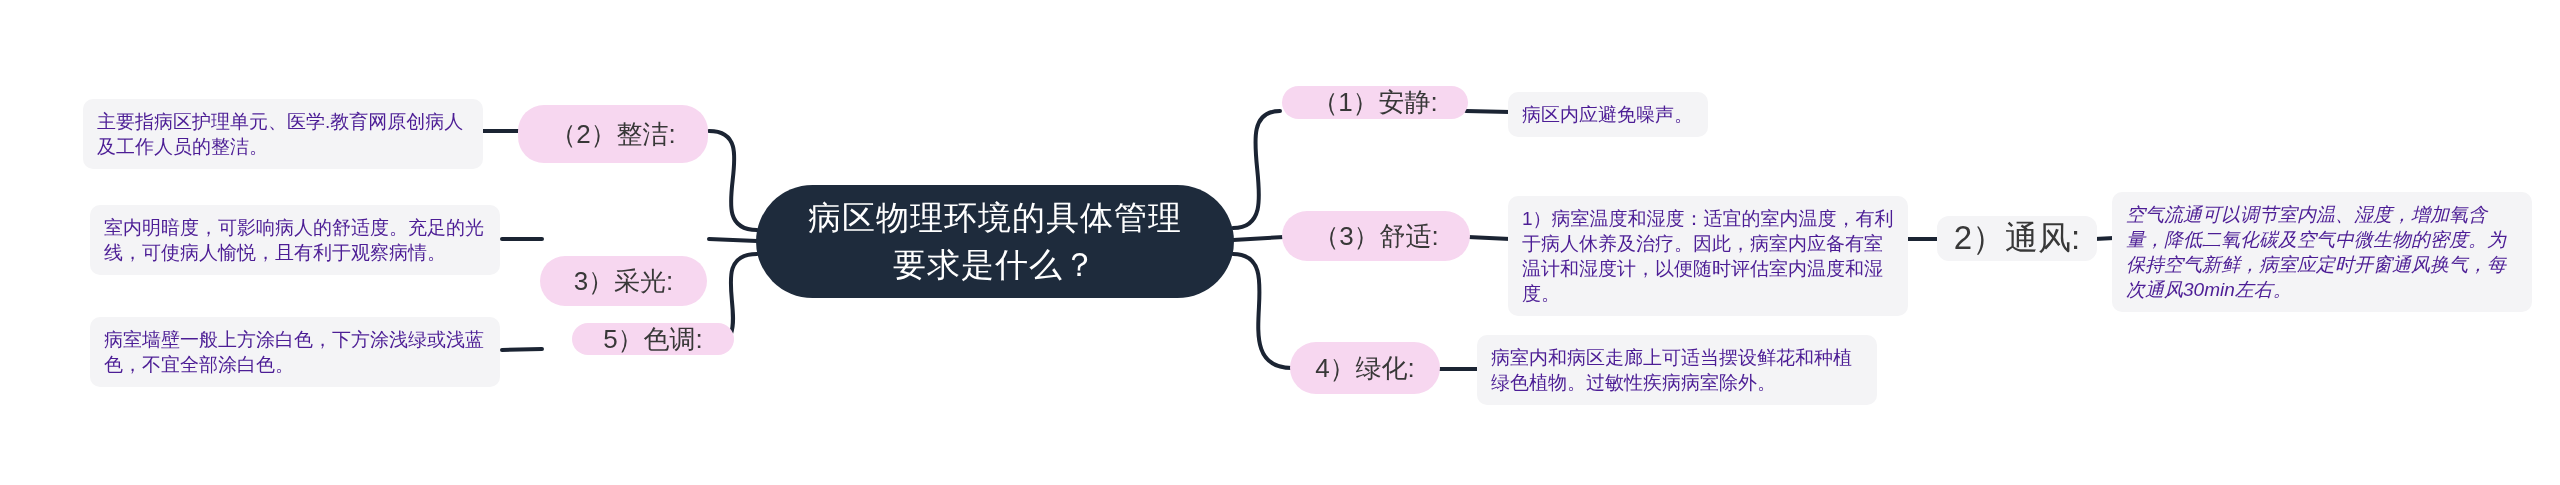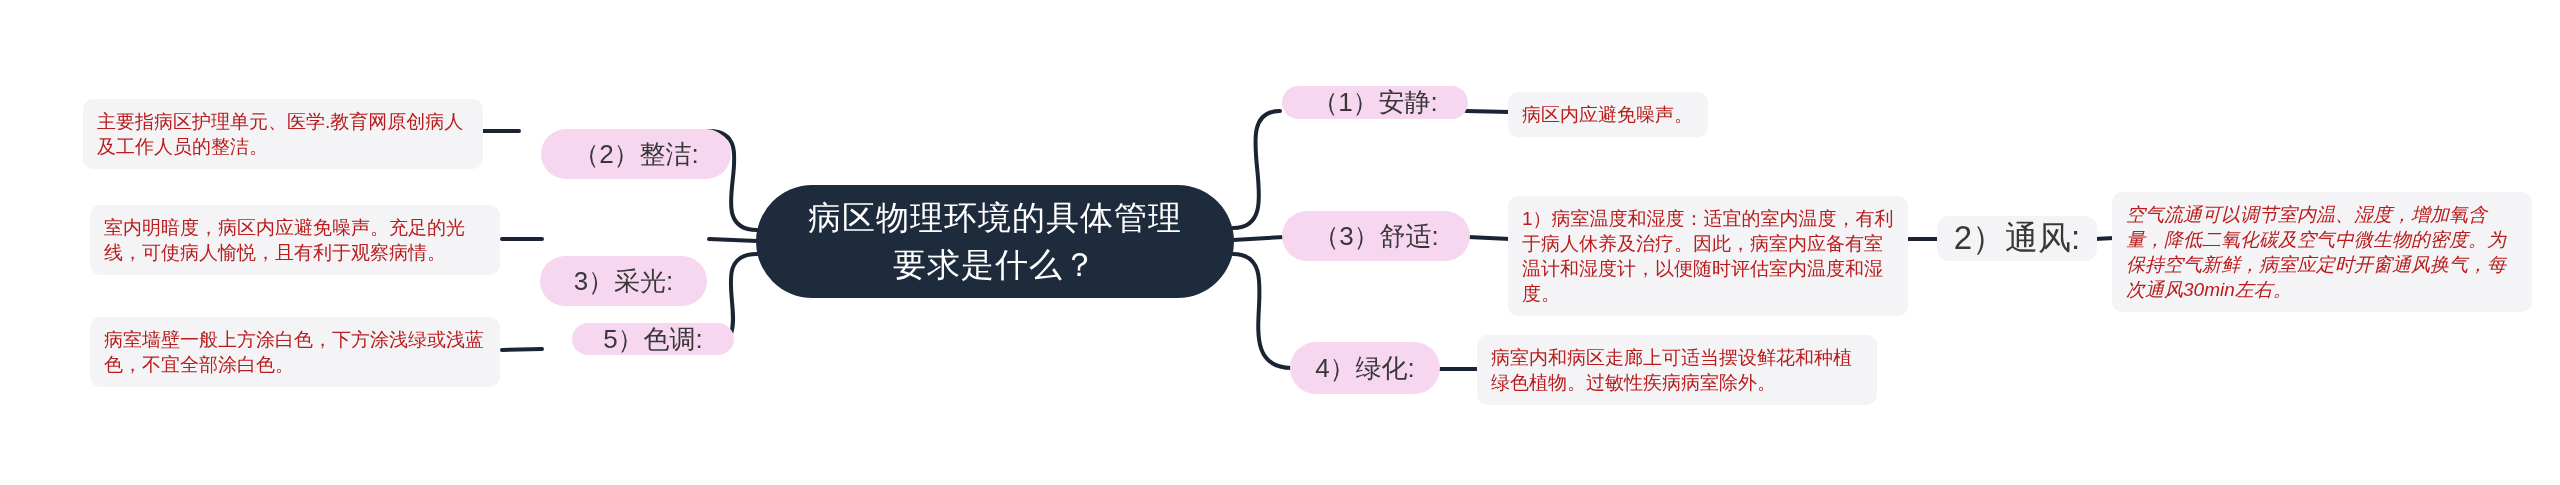--- a/index.html
+++ b/index.html
@@ -45,28 +45,28 @@
     display: flex; align-items: center; justify-content: center;
     white-space: nowrap;
   }
   .branch.gray {
     background: #f4f4f6;
     border-radius: 12px;
   }
   .leaf {
     background: #f4f4f6;
     border-radius: 10px;
-    color: #b91c1c;
+    color: #4c1d95;
     font-size: 19px;
     line-height: 1.32;
     padding: 10px 14px;
   }
   
   .note-zhengjie  { left: 83px;   top: 99px;  width: 400px; }
-  .node-zhengjie  { left: 541px;  top: 105px; width: 190px; height: 50px; margin-top: 24px; }
+  .node-zhengjie  { left: 518px;  top: 105px; width: 190px; height: 58px; }
   .note-caiguang  { left: 90px;   top: 205px; width: 410px; }
   .node-caiguang  { left: 540px;  top: 213px; width: 167px; height: 50px; margin-top: 43px; }
   .note-sediao    { left: 90px;   top: 317px; width: 410px; }
   .node-sediao    { left: 572px;  top: 323px; width: 162px; height: 32px; align-items: center; }
   
   .node-anjing    { left: 1282px; top: 86px;  width: 186px; height: 33px; }
   .note-anjing    { left: 1508px; top: 92px;  width: 200px; }
   .node-shushi    { left: 1282px; top: 211px; width: 188px; height: 50px; }
   .note-shushi    { left: 1508px; top: 196px; width: 400px; }
   .node-tongfeng  { left: 1937px; top: 216px; width: 160px; height: 45px; font-size: 33px; }
@@ -104,21 +104,21 @@
   </div>
 
   <div class="leaf note-zhengjie">
     <span>主要指病区护理单元、医学.教育网原创病人及工作人员的整洁。</span>
   </div>
   <div class="node branch node-zhengjie">
     <span>（2）整洁:</span>
   </div>
 
   <div class="leaf note-caiguang">
-    <span>室内明暗度，病区内应避免噪声。充足的光线，可使病人愉悦，且有利于观察病情。</span>
+    <span>室内明暗度，可影响病人的舒适度。充足的光线，可使病人愉悦，且有利于观察病情。</span>
   </div>
   <div class="node branch node-caiguang">
     <span>3）采光:</span>
   </div>
 
   <div class="leaf note-sediao">
     <span>病室墙壁一般上方涂白色，下方涂浅绿或浅蓝色，不宜全部涂白色。</span>
   </div>
   <div class="node branch node-sediao">
     <span>5）色调:</span>

